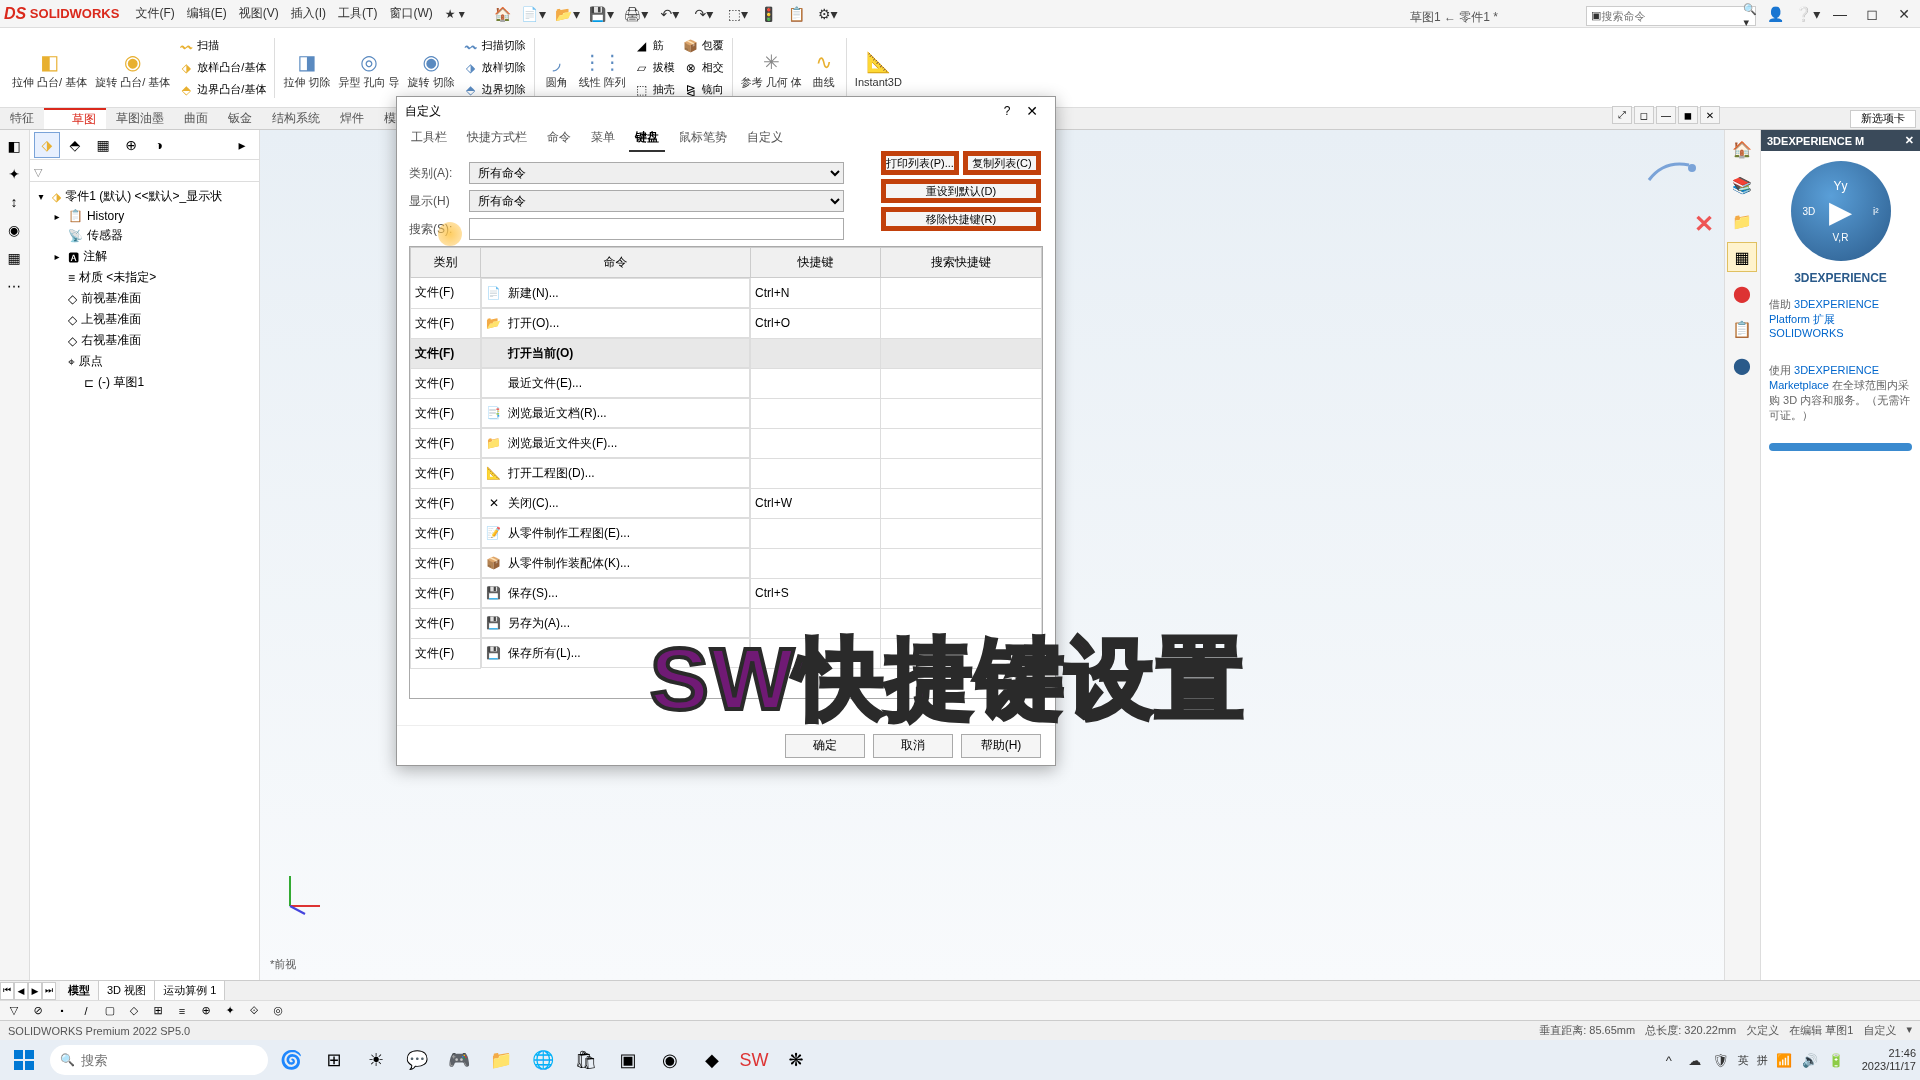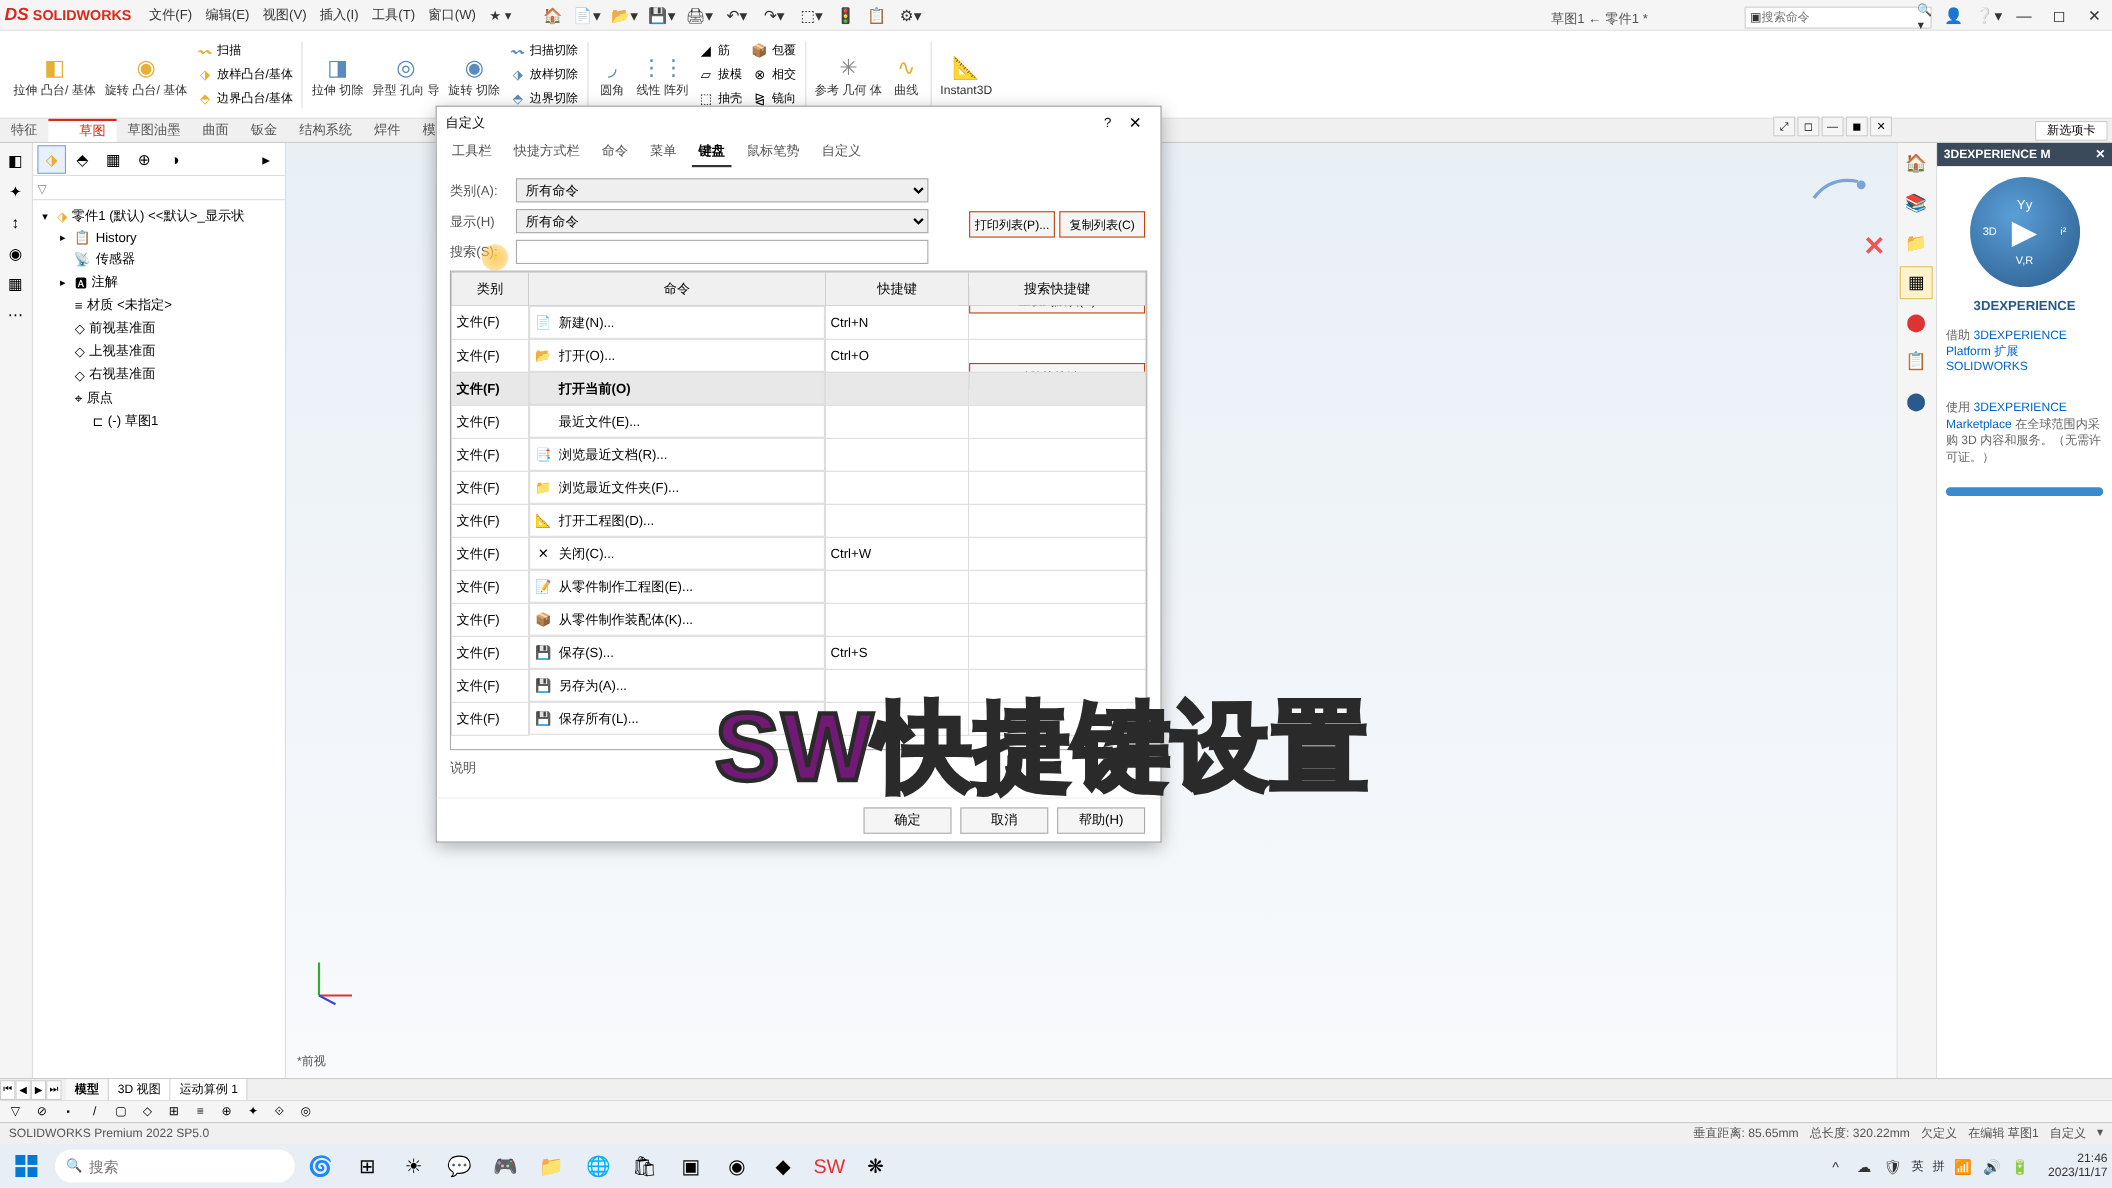--- a/index.html
+++ b/index.html
@@ -93,21 +93,21 @@
 .dialog .titlebar .close { width: 30px; text-align: center; cursor: pointer; font-size: 14px; }
 .dialog .titlebar .help { width: 20px; text-align: center; cursor: pointer; }
 .dialog .tabs { display: flex; padding: 0 8px; font-size: 12px; gap: 8px; }
 .dialog .tabs .dtab { padding: 4px 6px; cursor: pointer; color: #555; }
 .dialog .tabs .dtab.active { border-bottom: 2px solid #333; color: #000; font-weight: bold; }
 .dialog .body { flex: 1; padding: 10px 12px; overflow: hidden; display: flex; flex-direction: column; }
 .dialog .form-row { display: flex; align-items: center; margin-bottom: 6px; font-size: 12px; }
 .dialog .form-row label { width: 60px; color: #555; }
 .dialog .form-row select, .dialog .form-row input { flex: 1; height: 22px; border: 1px solid #aaa; padding: 0 4px; font-size: 12px; max-width: 375px; }
 .dialog .top-buttons { position: absolute; right: 14px; top: 54px; display: flex; flex-direction: column; gap: 4px; }
-.dialog .top-buttons button { width: 160px; height: 24px; font-size: 11px; border: 1px solid #c2410c; background: #f5f5f5; cursor: pointer; margin-top: 41px; }
+.dialog .top-buttons button { width: 160px; height: 24px; font-size: 11px; border: 5px solid #c2410c; background: #f5f5f5; cursor: pointer; }
 .dialog .top-buttons .btn-row { display: flex; gap: 4px; }
 .dialog .top-buttons .btn-row button { width: 78px; }
 .dialog .table-wrap { border: 1px solid #aaa; flex: 1; overflow-y: auto; position: relative; }
 .dialog table { width: 100%; border-collapse: collapse; font-size: 12px; }
 .dialog th { background: #f0f0f0; border: 1px solid #ccc; padding: 6px 4px; font-weight: normal; position: sticky; top: 0; }
 .dialog td { border: 1px solid #ddd; padding: 6px 4px; height: 30px; }
 .dialog td.cmd { display: flex; align-items: center; gap: 6px; }
 .dialog td.cmd .cmd-icon { width: 16px; height: 16px; display: inline-flex; align-items: center; justify-content: center; font-size: 12px; }
 .dialog tr.sel td { background: #e8e8e8; font-weight: bold; }
 .dialog .desc { padding: 8px 0; font-size: 12px; color: #555; }
@@ -598,21 +598,20 @@
             <tr>
               <td>文件(F)</td>
               <td class="cmd"><span class="cmd-icon">💾</span>保存所有(L)...</td>
               <td></td>
               <td></td>
             </tr>
           </tbody>
       </table>
     </div>
     <div class="desc">
-      <div>说明</div>
     </div>
   </div>
   <div class="footer">
     <button>确定</button>
     <button>取消</button>
     <button>帮助(H)</button>
   </div>
 </div>
 
 <div class="cursor-click">

